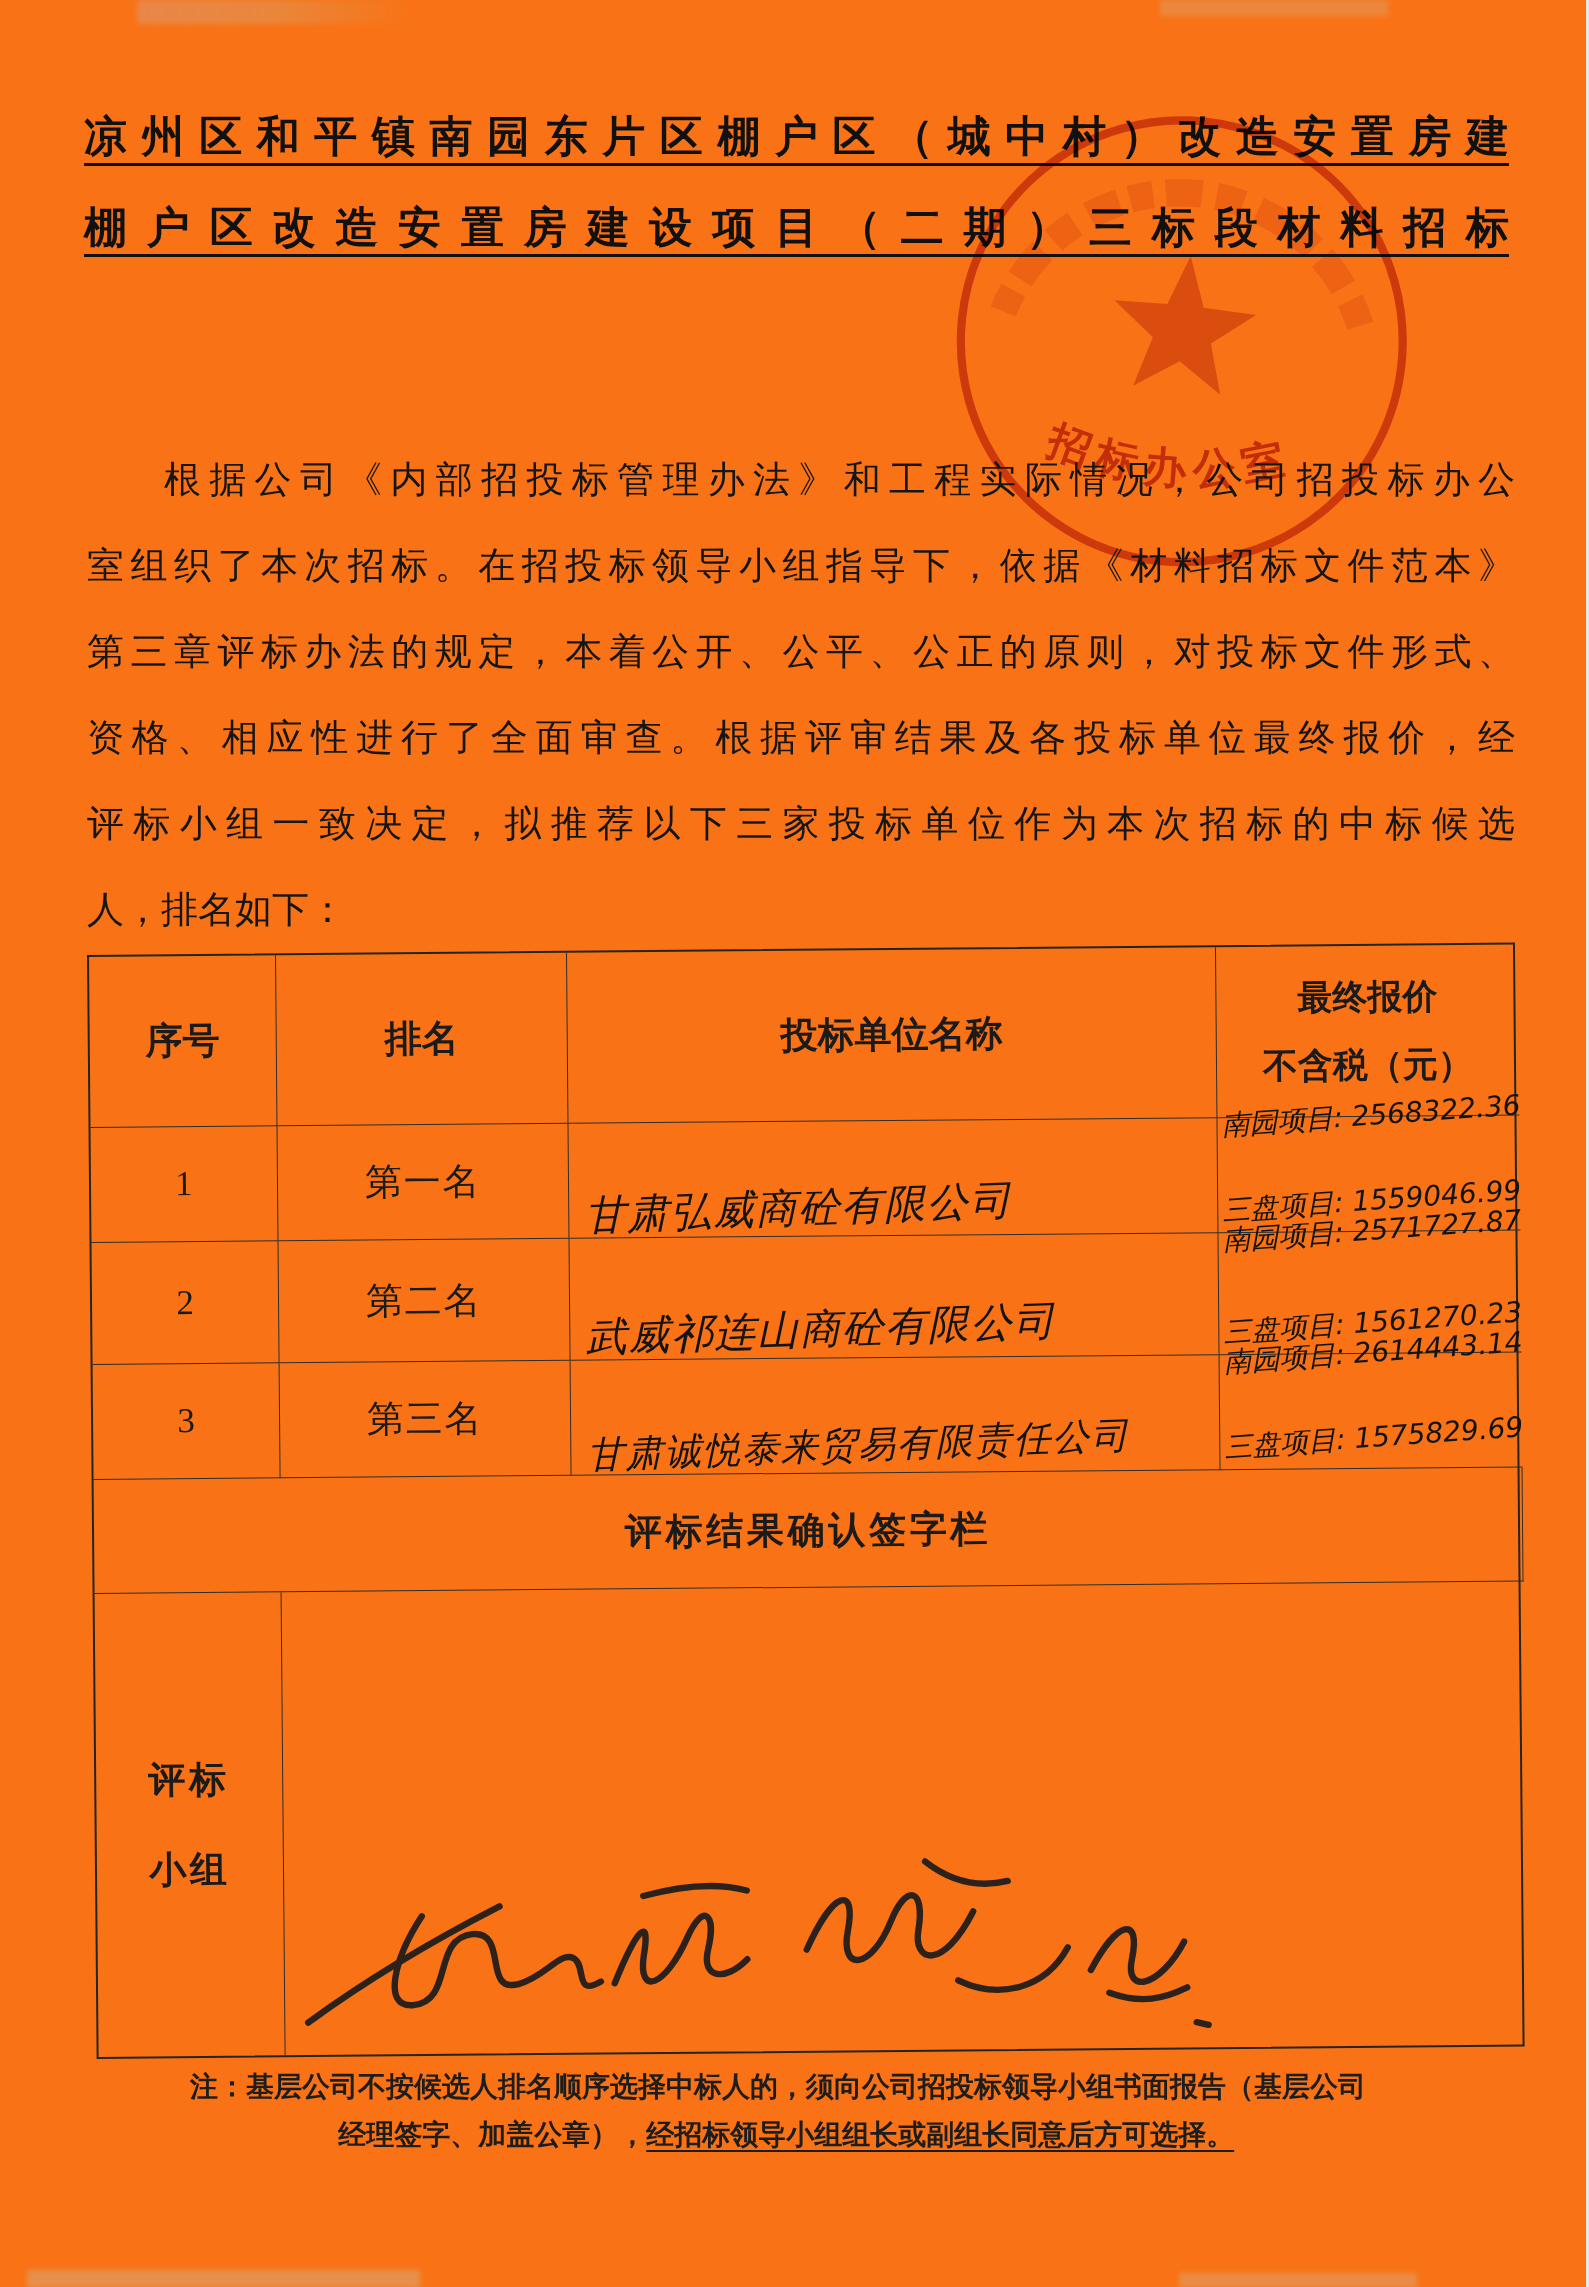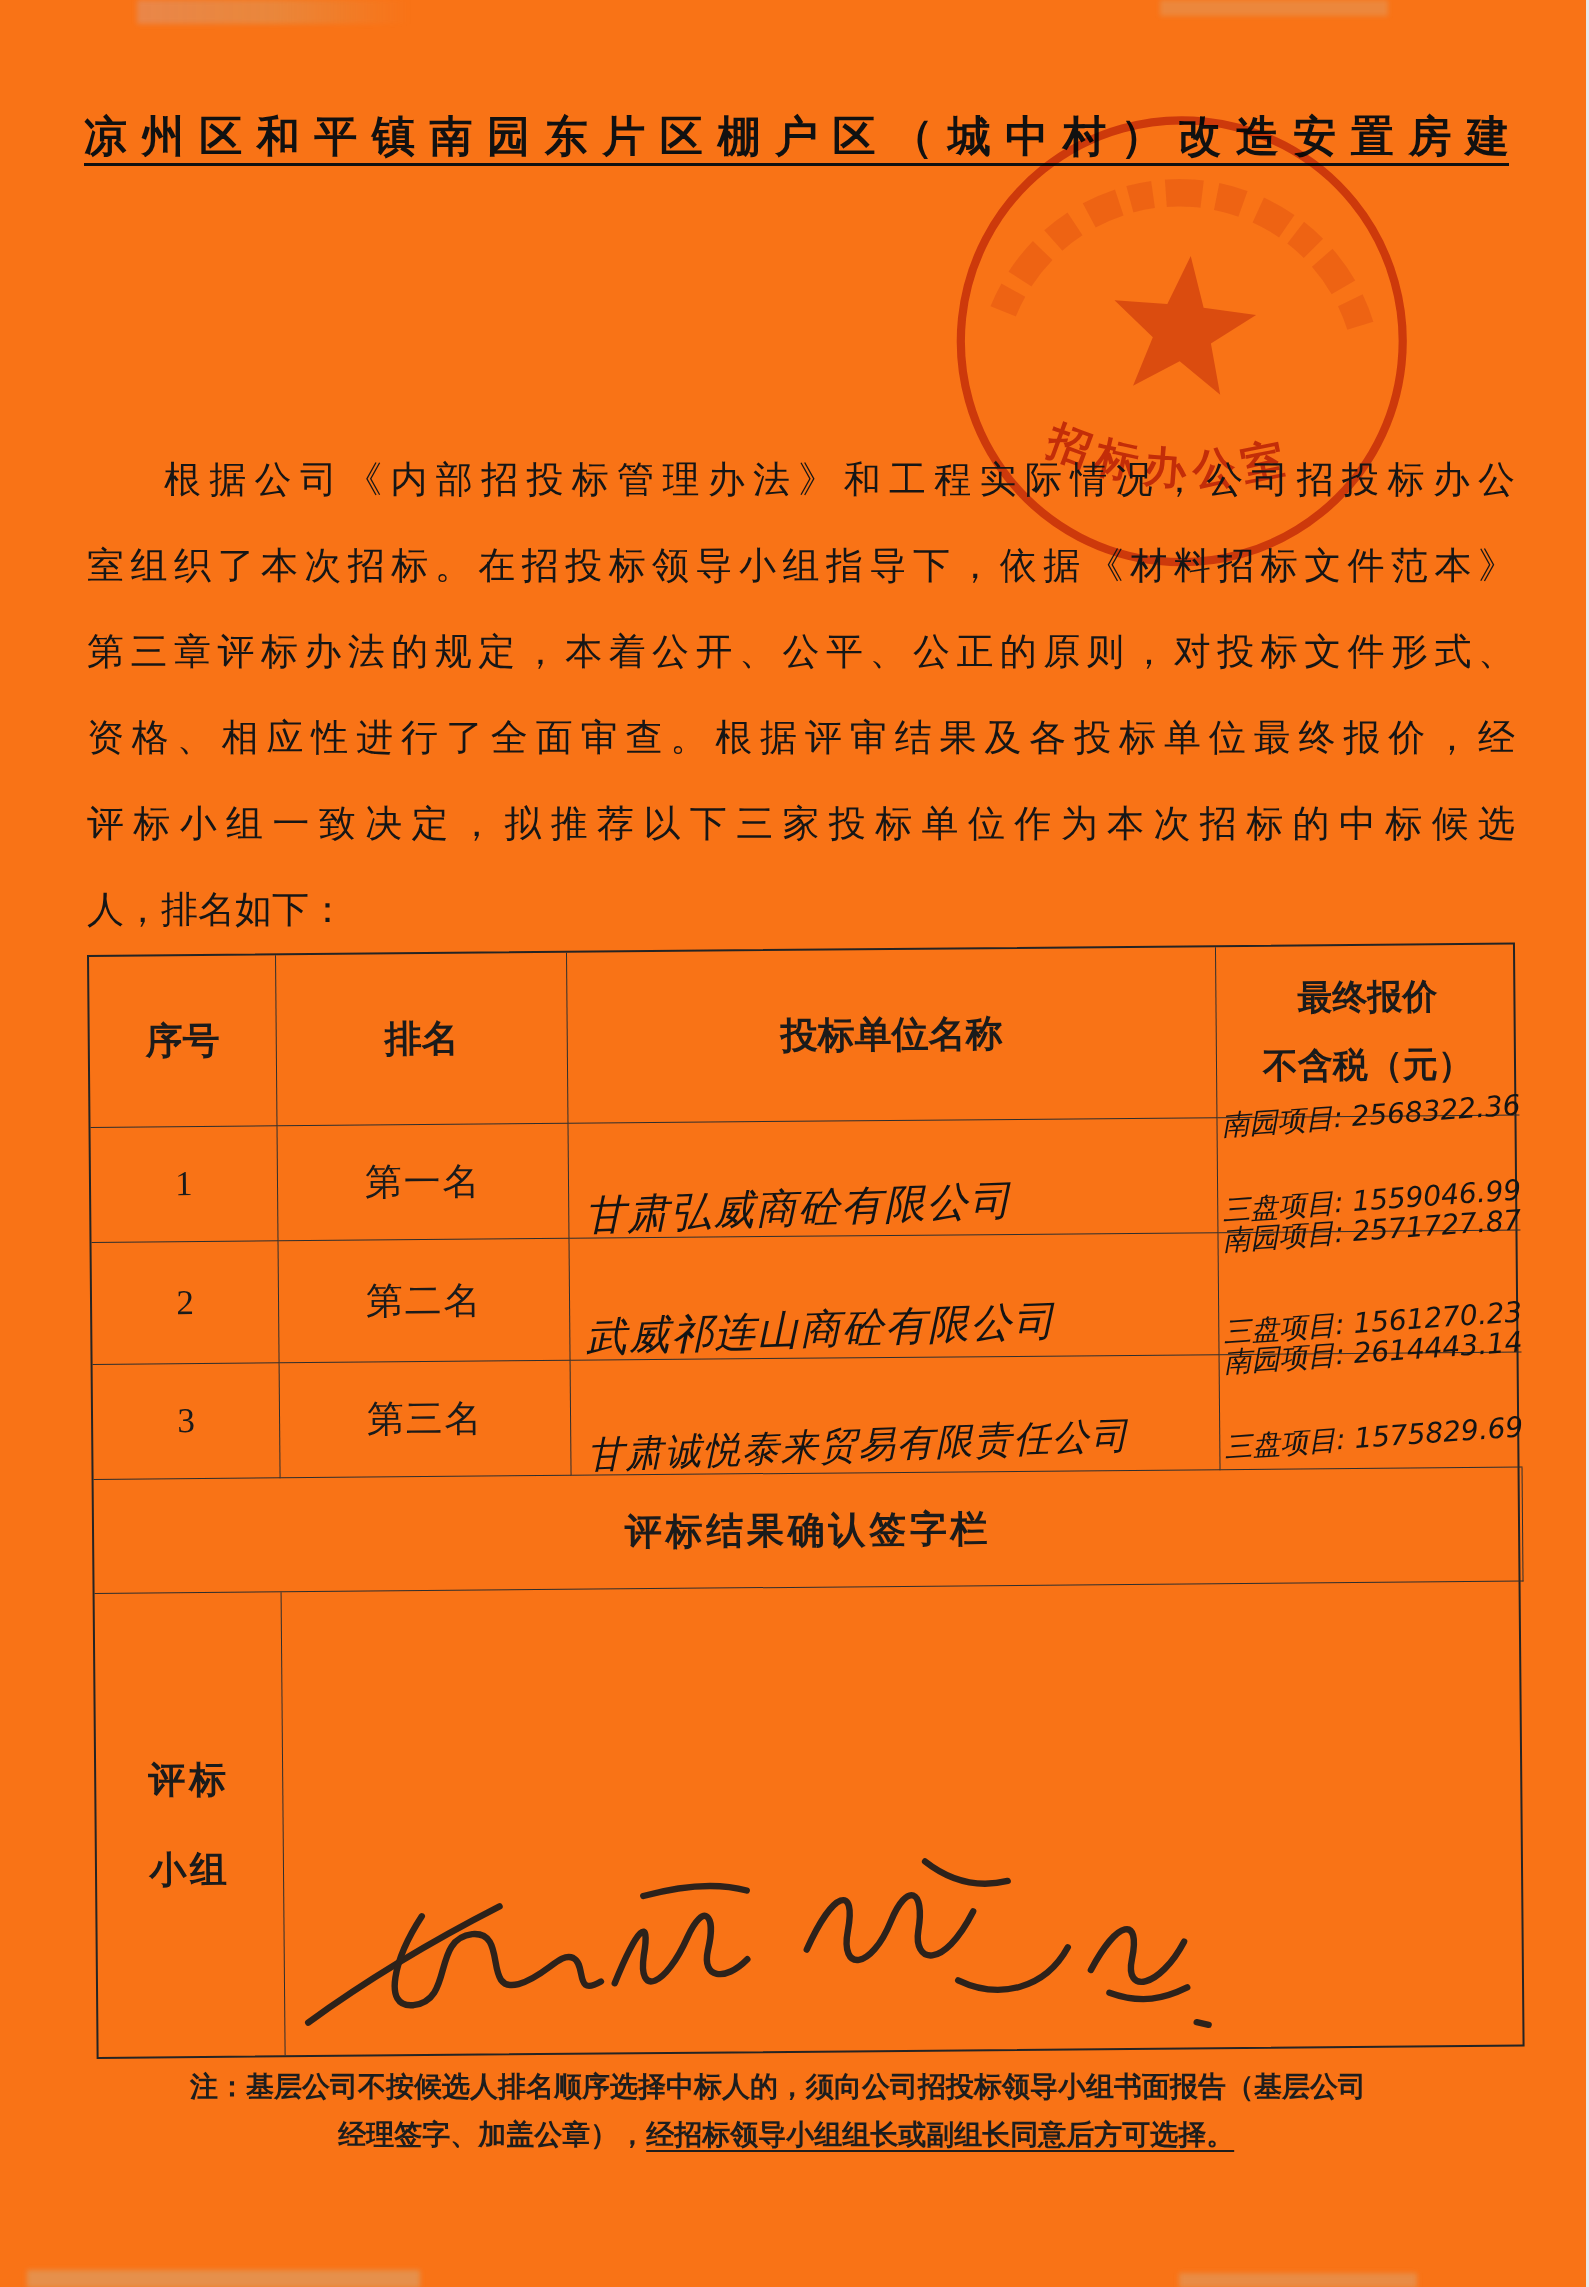--- a/index.html
+++ b/index.html
@@ -76,20 +76,21 @@
 
 <div class="page">
 
   <div class="smudge top1"></div>
   <div class="smudge top2"></div>
   <div class="smudge bot1"></div>
   <div class="smudge bot2"></div>
 
   <div class="title-block">
     <div class="t-line">凉州区和平镇南园东片区棚户区（城中村）改造安置房建</div>
+    <div class="t-line">棚户区改造安置房建设项目（二期）三标段材料招标</div>
   </div>
 
   <div class="stamp">
     <svg width="493" height="480" viewBox="0 0 540 525">
       <defs>
         <path id="stampArc" d="M 100 372 Q 278 448 456 362" fill="none"></path>
         <path id="stampTopArc" d="M 80 240 A 208 208 0 0 1 476 228" fill="none"></path>
       </defs>
       <circle cx="278" cy="252" r="242" fill="none" stroke="#bd3d35" stroke-width="9" opacity="0.72"></circle>
       <use href="#stampTopArc"></use>

